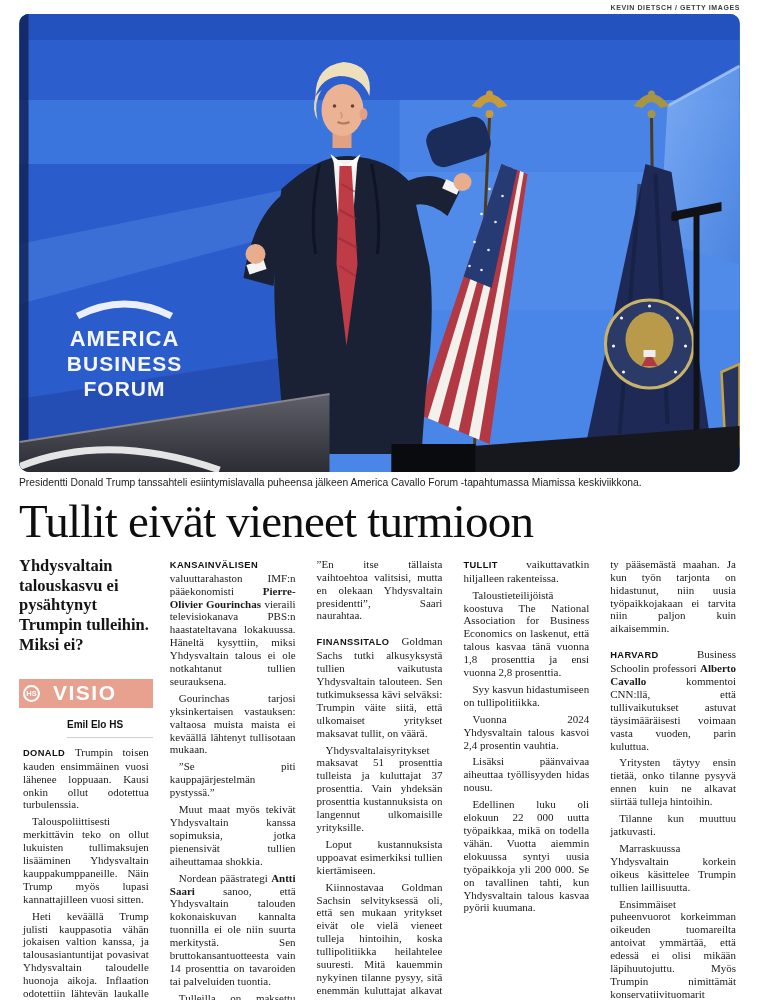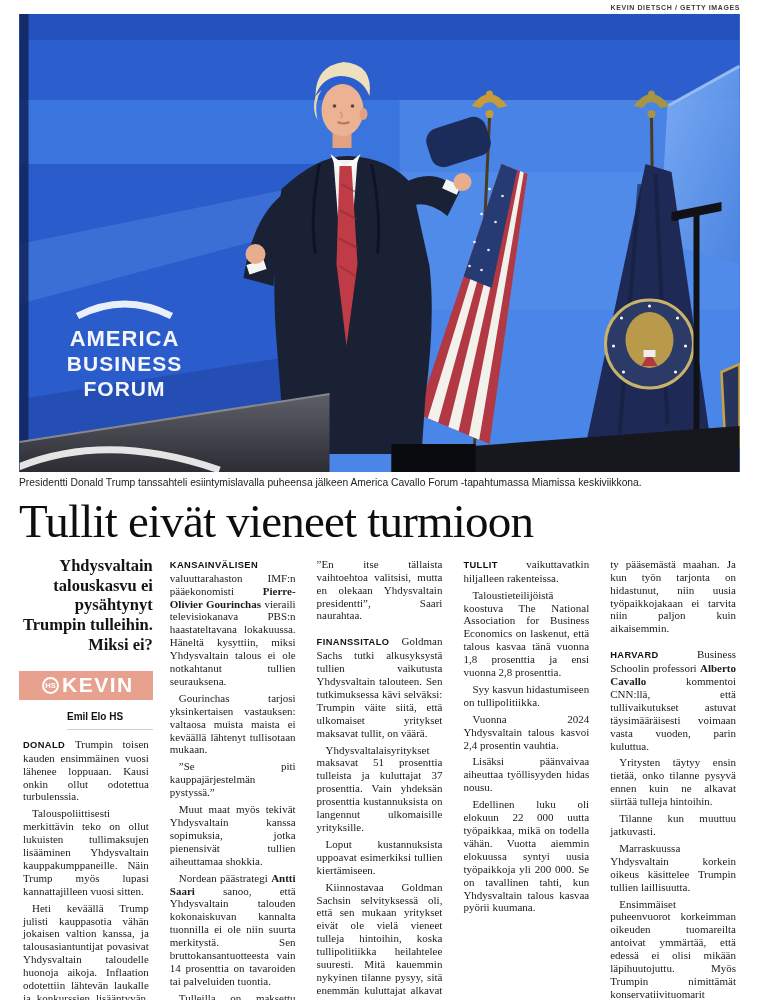--- a/index.html
+++ b/index.html
@@ -1,30 +1,30 @@
 <!DOCTYPE html>
 <html lang="fi"><head>
 <meta charset="utf-8">
 <style>
   html,body{margin:0;padding:0;background:#fff;}
   .page{position:relative;width:759px;height:1000px;background:#fff;overflow:hidden;
         font-family:"Liberation Sans",sans-serif;color:#1c1c1c;}
   .credit{padding:4px 19px 3px;text-align:right;font-size:7px;font-weight:600;
           letter-spacing:.6px;color:#3d3d3d;}
-  .photo-wrap{margin:0 19px;width:721px;height:458px;overflow:hidden;background:#3a74dd;}
+  .photo-wrap{margin:0 19px;width:721px;height:458px;overflow:hidden;background:#3a74dd;border-radius:10px;}
   .caption{margin:5px 19px 0;font-size:10.3px;color:#222;line-height:1.25;}
   h1.headline{margin:8px 19px 8px;font-family:"Liberation Serif",serif;font-weight:400;
           font-size:47px;letter-spacing:-.8px;color:#0e0e0e;line-height:1.02;}
   .content{display:grid;grid-template-columns:repeat(5,1fr);gap:0 13px;
            margin:8px 19px 0;align-items:start;}
   .col{min-width:0;}
   .standfirst{font-family:"Liberation Serif",serif;font-weight:700;font-size:16.5px;
-           line-height:1.2;color:#141414;margin:2px 0 16px;text-align:right;}
-  .visio{display:flex;align-items:center;gap:3px;width:134px;height:29px;
-         background:#e8a08f;padding:0 0 0 23px;box-sizing:border-box;margin:0 0 9px;}
+           line-height:1.2;color:#141414;margin:2px 0 24px;}
+  .visio{display:flex;align-items:center;gap:13px;width:134px;height:29px;
+         background:#e8a08f;padding:0 0 0 4px;box-sizing:border-box;margin:0 0 9px;}
   .hs-circle{display:inline-flex;align-items:center;justify-content:center;width:17px;height:17px;
          border:2px solid #fff;border-radius:50%;color:#fff;font-size:7.5px;font-weight:700;
          letter-spacing:0;font-family:"Liberation Sans",sans-serif;box-sizing:border-box;}
   .visio-text{color:#fff;font-weight:700;font-size:21px;letter-spacing:1.5px;
          font-family:"Liberation Sans",sans-serif;}
   .byline{font-size:10px;font-weight:700;color:#111;padding:2px 0 7px;
           border-bottom:1px solid #cfcfcf;margin-bottom:8px;margin-left:48px;}
   .para{font-family:"Liberation Serif",serif;font-size:11px;line-height:12.9px;
         text-align:justify;margin:4px;color:#1b1b1b;hyphens:auto;-webkit-hyphens:auto;}
   .para + .para{text-indent:9px;}
@@ -184,21 +184,21 @@
 
   <div class="caption">Presidentti Donald Trump tanssahteli esiintymislavalla puheensa jälkeen America Cavallo Forum -tapahtumassa Miamissa keskiviikkona.</div>
 
   <h1 class="headline">Tullit eivät vieneet turmioon</h1>
 
   <div class="content">
     <div class="col">
       <div class="standfirst">Yhdysvaltain talouskasvu ei pysähtynyt Trumpin tulleihin. Miksi ei?</div>
       <div class="visio">
         <span class="hs-circle">HS</span>
-        <span class="visio-text">KEVIN</span>
+        <span class="visio-text">VISIO</span>
       </div>
       <div class="byline">Emil Elo HS</div>
       <div class="paras">
           <p class="para has-lead"><span class="lead">DONALD </span>Trumpin toisen kauden ensimmäinen vuosi lähenee loppuaan. Kausi onkin ollut odotettua turbulenssia.</p>
           <p class="para">Talouspoliittisesti merkittävin teko on ollut lukuisten tullimaksujen lisääminen Yhdysvaltain kauppakumppaneille. Näin Trump myös lupasi kannattajilleen vuosi sitten.</p>
           <p class="para">Heti keväällä Trump julisti kauppasotia vähän jokaisen valtion kanssa, ja talousasiantuntijat povasivat Yhdysvaltain taloudelle huonoja aikoja. Inflaation odotettiin lähtevän laukalle ja konkurssien lisääntyvän, kun yhdysvaltalaisyritysten toimitusketjut menevät sekaisin.</p>
         </div>
     </div>
     <div class="col">
         <div class="paras">

